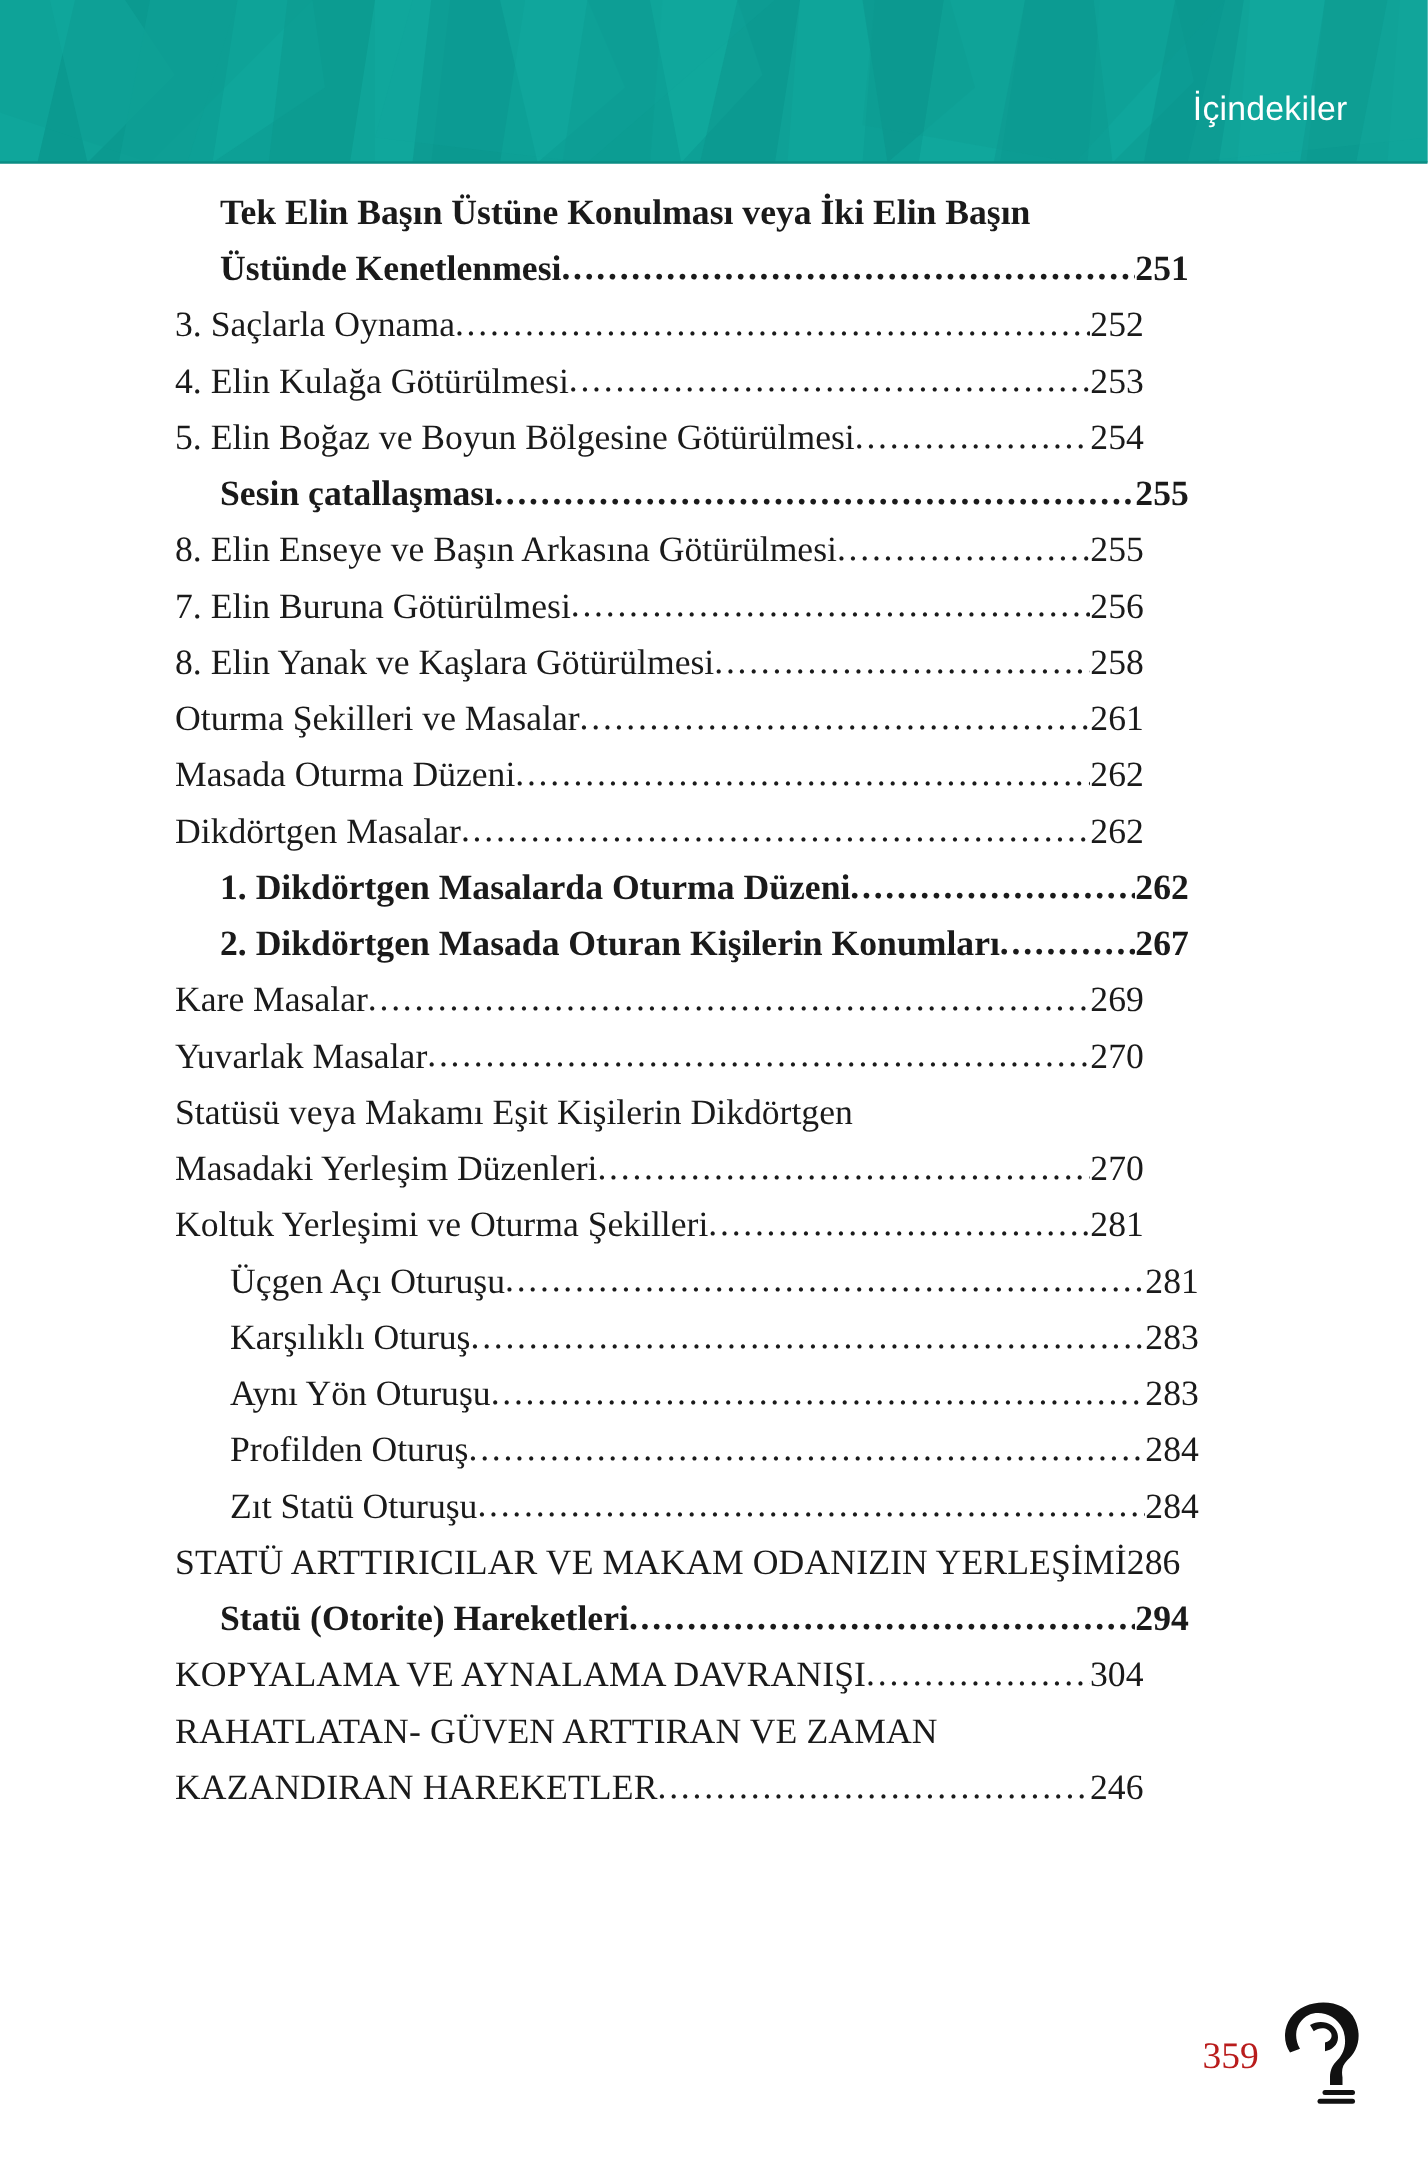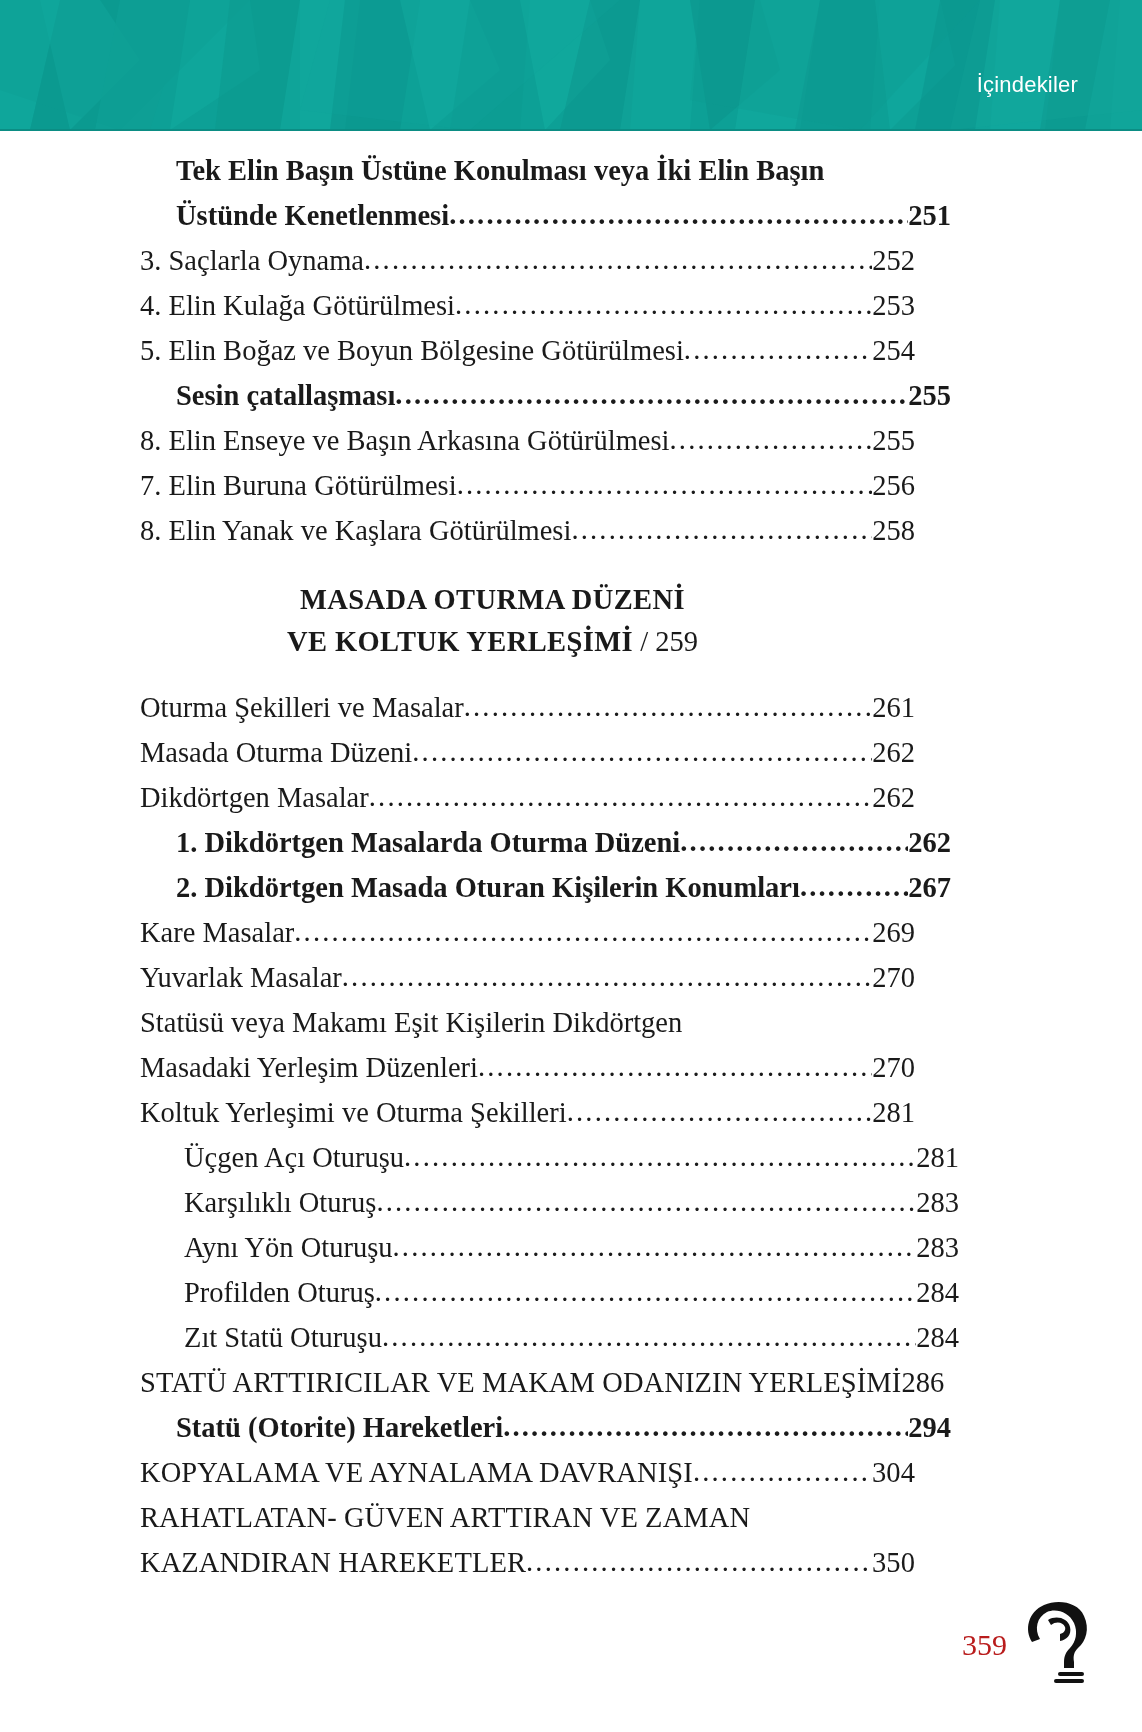--- a/index.html
+++ b/index.html
@@ -31,21 +31,21 @@
     width: 1142px;
     height: 130px;
     display: block;
   }
   #header-title {
     position: absolute;
     right: 64px;
     top: 72px;
     color: #ffffff;
     font-family: "Liberation Sans", "DejaVu Sans", sans-serif;
-    font-size: 22px;
+    font-size: 27px;
     font-weight: 400;
     letter-spacing: 0.2px;
     white-space: nowrap;
     z-index: 5;
   }
   #header-rule {
     position: absolute;
     left: 0;
     top: 129px;
     width: 1142px;
@@ -219,26 +219,20 @@
         <span class="toc-dots">................................................................................................................................................................</span>
         <span class="toc-page">256</span>
       </div>
       <div class="toc-row ind-0">
         <span class="toc-label">8. Elin Yanak ve Kaşlara Götürülmesi </span>
         <span class="toc-dots">................................................................................................................................................................</span>
         <span class="toc-page">258</span>
       </div>
     </div>
 
-  <div class="section-heading">
-    <div>MASADA OTURMA DÜZENİ</div>
-    <div>
-      <span>VE KOLTUK YERLEŞİMİ</span><span class="sh-num"> / </span><span class="sh-num">259</span>
-    </div>
-  </div>
 
   <div id="toc-group-2">
       <div class="toc-row ind-0">
         <span class="toc-label">Oturma Şekilleri ve Masalar</span>
         <span class="toc-dots">................................................................................................................................................................</span>
         <span class="toc-page">261</span>
       </div>
       <div class="toc-row ind-0">
         <span class="toc-label">Masada Oturma Düzeni </span>
         <span class="toc-dots">................................................................................................................................................................</span>
@@ -317,21 +311,21 @@
       </div>
       <div class="toc-row ind-0 caps">
         <span class="toc-label">KOPYALAMA VE AYNALAMA DAVRANIŞI </span>
         <span class="toc-dots">................................................................................................................................................................</span>
         <span class="toc-page">304</span>
       </div>
       <div class="toc-cont ind-0 caps">RAHATLATAN- GÜVEN ARTTIRAN VE ZAMAN</div>
       <div class="toc-row ind-0 caps">
         <span class="toc-label">KAZANDIRAN HAREKETLER</span>
         <span class="toc-dots">................................................................................................................................................................</span>
-        <span class="toc-page">350</span>
+        <span class="toc-page">246</span>
       </div>
     </div>
 </div>
 
 <div id="footer">
   <div id="footer-page-number">359</div>
   <div id="footer-logo">
     <svg viewBox="0 0 76 90">
       <g fill="#111111">
 

